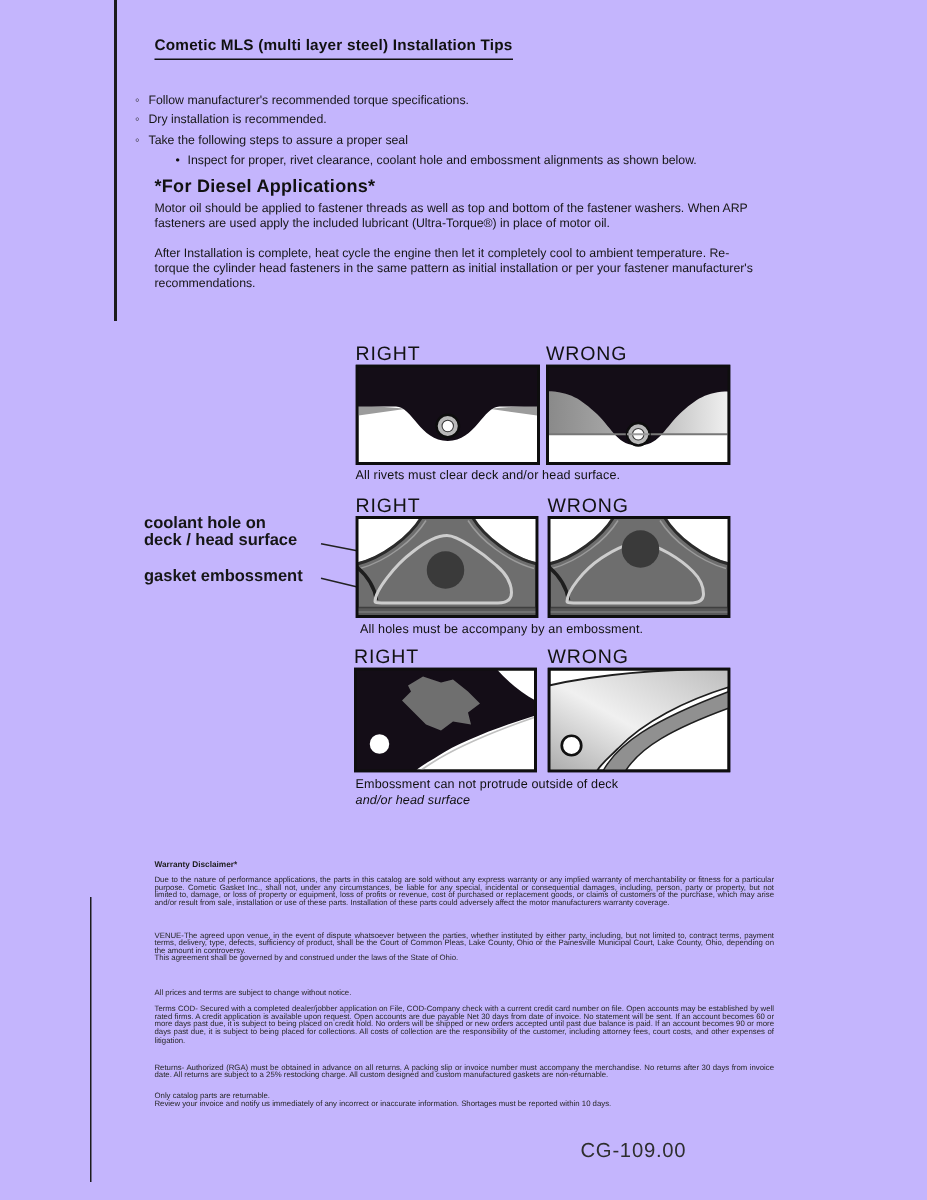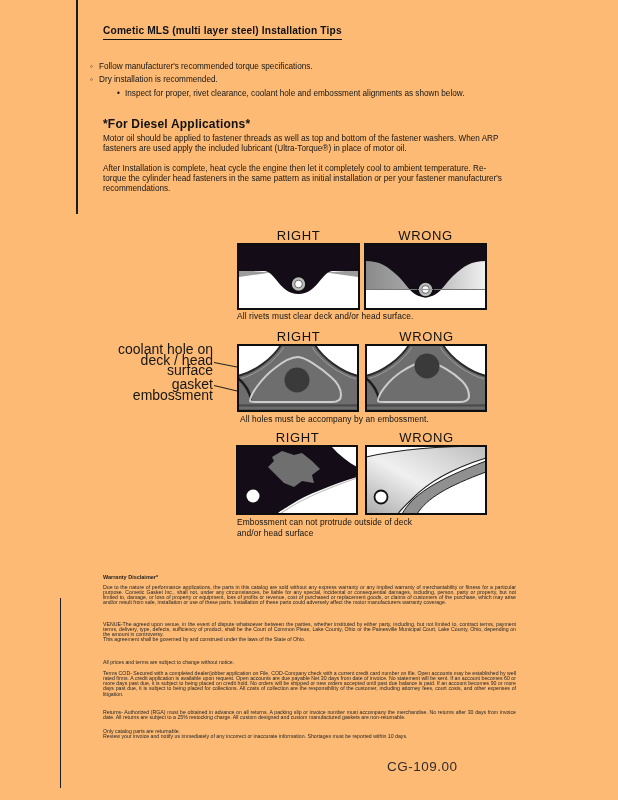--- a/index.html
+++ b/index.html
@@ -1,41 +1,41 @@
 <!DOCTYPE html>
 <html><head>
 <meta charset="utf-8">
 <style>
   html,body { margin:0; padding:0; background:#ffffff; }
   .page {
-    position:relative; width:618px; height:800px; background:#fdba74;
+    position:relative; width:618px; height:800px; background:#c4b5fd;
     font-family:"Liberation Sans", sans-serif; color:#1a1a1a; overflow:hidden;
   }
   .abs { position:absolute; }
 
   .scanline { position:absolute; background:#1c1c1c; }
 
   .doc-title {
     left:103px; top:25px; font-size:10.2px; font-weight:bold; letter-spacing:.15px;
     border-bottom:1.6px solid #111; padding-bottom:2.5px; display:inline-block; color:#111;
   }
 
   .tips { left:90px; top:40px; font-size:8.2px; line-height:13.3px; color:#161616; width:470px;margin-top:20px; }
   .tips .row { white-space:nowrap; }
   .m1 { display:inline-block; width:9px; font-size:8.5px; color:#222; }
   .sub { padding-left:27px; }
   .m2 { display:inline-block; width:8px; font-size:8.2px; color:#111; }
 
   .sec-head { font-size:12px; font-weight:bold; color:#111; letter-spacing:.2px; }
   .body-p { font-size:8.2px; line-height:10px; width:403px; color:#161616; }
 
-  .rw { font-size:13px; letter-spacing:.6px; color:#121212; text-align:center; width:123px; }
+  .rw { font-size:13px; letter-spacing:.6px; color:#121212; width:123px; }
   .cap { font-size:8.4px; color:#111; letter-spacing:.1px; }
 
-  .ann { font-size:14px; color:#161616; text-align:right; width:117px; line-height:10.6px; }
+  .ann { font-size:11px; color:#161616; width:117px; line-height:10.6px;font-weight:bold; }
   .pline { position:absolute; height:1.1px; background:#222; transform-origin:0 50%; }
 
   .panel { position:absolute; }
 
   .fp-head { left:103px; top:574px; font-size:5.5px; font-weight:bold; color:#1e1e1e; }
   .fp {
     left:103px; width:413px; font-size:5.2px; line-height:5.15px; color:#262626;
     text-align:justify; white-space:pre-line;
   }
   .footer-code { font-size:13.5px; letter-spacing:.5px; color:#2e2e2e; }
@@ -46,20 +46,21 @@
 <div class="page">
 
   <div class="scanline" style="left:76px; top:0; width:1.6px; height:214px;"></div>
   <div class="scanline" style="left:60px; top:598px; width:1.4px; height:190px;"></div>
 
   <div class="abs doc-title">Cometic MLS (multi layer steel) Installation Tips</div>
 
   <div class="abs tips">
     <div class="row"><span class="m1">◦</span><span>Follow manufacturer's recommended torque specifications.</span></div>
     <div class="row"><span class="m1">◦</span><span>Dry installation is recommended.</span></div>
+    <div class="row"><span class="m1">◦</span><span>Take the following steps to assure a proper seal</span></div>
     <div class="row sub"><span class="m2">•</span><span>Inspect for proper, rivet clearance, coolant hole and embossment alignments as shown below.</span></div>
   </div>
 
   <div class="abs sec-head" style="left:103px; top:117px;">*For Diesel Applications*</div>
   <div class="abs body-p" style="left:103px; top:164px;">After Installation is complete, heat cycle the engine then let it completely cool to ambient temperature. Re-torque the cylinder head fasteners in the same pattern as initial installation or per your fastener manufacturer's recommendations.</div>
   <div class="abs body-p" style="left:103px; top:134px;">Motor oil should be applied to fastener threads as well as top and bottom of the fastener washers. When ARP fasteners are used apply the included lubricant (Ultra-Torque®) in place of motor oil.</div>
 
   <div class="abs rw" style="left:237px; top:228px;">RIGHT</div>
   <div class="abs rw" style="left:364px; top:228px;">WRONG</div>
 
@@ -163,21 +164,21 @@
       </linearGradient>
     </defs>
     <rect x="1" y="1" width="120" height="68" fill="#ffffff" stroke="#0e0e0e" stroke-width="2"></rect>
     <path d="M1,12 C36,4 75,1 121,1 L121,13 C92,22 64,36 47,54 C40,61 35,65 33,69 L1,69 Z" fill="url(#g-band)" stroke="#1f1f1f" stroke-width="1.2"></path>
     <path d="M37,69 C47,51 68,36 121,16 L121,27 C83,41 62,53 52,69 Z" fill="#909090" stroke="#1f1f1f" stroke-width="1"></path>
     <circle cx="16" cy="52" r="6.5" fill="#ffffff" stroke="#111111" stroke-width="1.8"></circle>
     <rect x="1" y="1" width="120" height="68" fill="none" stroke="#0e0e0e" stroke-width="2"></rect>
   </svg>
 
   <div class="abs cap" style="left:237px; top:517px;">Embossment can not protrude outside of deck</div>
-  <div class="abs cap" style="left:237px; top:528px;">and/or head surface</div>
+  <div class="abs cap" style="left:237px; top:528px;font-style:italic;">and/or head surface</div>
 
   <div class="abs fp-head">Warranty Disclaimer*</div>
   <div class="abs fp" style="top:585px;">Due to the nature of performance applications, the parts in this catalog are sold without any express warranty or any implied warranty of merchantability or fitness for a particular purpose.  Cometic Gasket Inc., shall not, under any circumstances, be liable for any special, incidental or consequential damages, including, person, party or property, but not limited to, damage, or loss of property or equipment, loss of profits or revenue, cost of purchased or replacement goods, or claims of customers of the purchase, which may arise and/or result from sale, installation or use of these parts.  Installation of these parts could adversely affect the motor manufacturers warranty coverage.</div>
   <div class="abs fp" style="top:622px;">VENUE-The agreed upon venue, in the event of dispute whatsoever between the parties, whether instituted by either party, including, but not limited to, contract terms, payment terms, delivery, type, defects, sufficiency of product, shall be the Court of Common Pleas, Lake County, Ohio or the Painesville Municipal Court, Lake County, Ohio, depending on the amount in controversy.
 This agreement shall be governed by and construed under the laws of the State of Ohio.</div>
   <div class="abs fp" style="top:660px;">All prices and terms are subject to change without notice.</div>
   <div class="abs fp" style="top:671px;">Terms COD- Secured with a completed dealer/jobber application on File, COD-Company check with a current credit card number on file.  Open accounts may be established by well rated firms.  A credit application is available upon request.  Open accounts are due payable Net 30 days from date of invoice.  No statement will be sent.  If an account becomes 60 or more days past due, it is subject to being placed on credit hold.  No orders will be shipped or new orders accepted until past due balance is paid.  If an account becomes 90 or more days past due, it is subject to being placed for collections.  All costs of collection are the responsibility of the customer, including attorney fees, court costs, and other expenses of litigation.</div>
   <div class="abs fp" style="top:710px;">Returns- Authorized (RGA) must be obtained in advance on all returns.  A packing slip or invoice number must accompany the merchandise.  No returns after 30 days from invoice date.  All returns are subject to a 25% restocking charge.  All custom designed and custom manufactured gaskets are non-returnable.</div>
   <div class="abs fp" style="top:729px;">Only catalog parts are returnable.
 Review your invoice and notify us immediately of any incorrect or inaccurate information.  Shortages must be reported within 10 days.</div>

